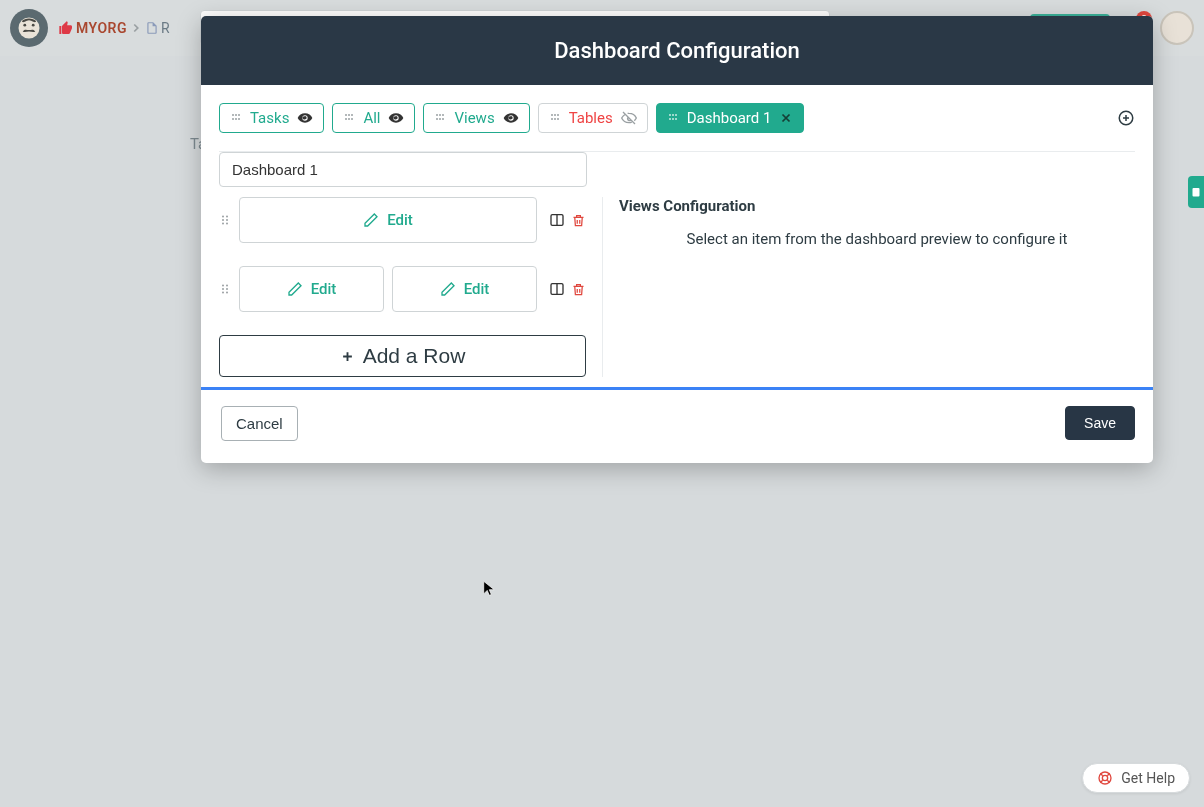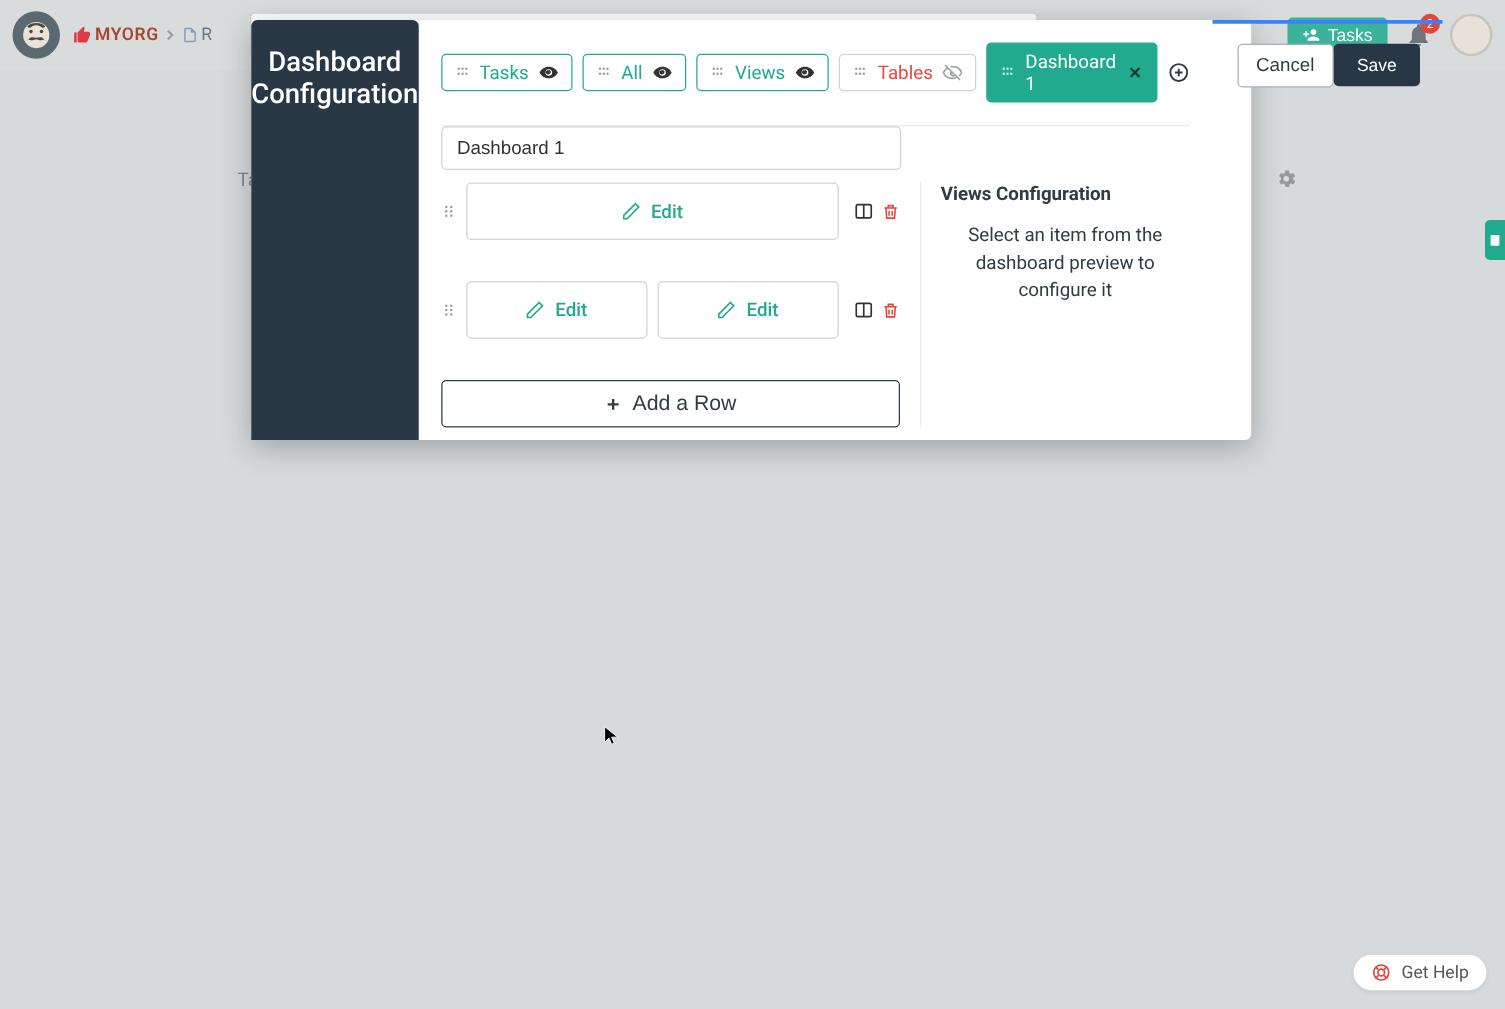--- a/index.html
+++ b/index.html
@@ -70,25 +70,25 @@
   .bg-tab { position:absolute; top:135px; left:190px; color:#7d8a90; font-size:15px; }
   .bg-gear { position:absolute; top:134px; left:1020px; color:#999; }
   .bg-sidegreen { position:absolute; right:0; top:176px; width:16px; height:32px;
     background:#21aa8e; border-radius:4px 0 0 4px;
     display:flex;align-items:center;justify-content:center;color:#fff;}
 
   
   .modal {
     position: absolute;
     top: 16px; left: 201px;
-    width: 800px;
+    width: 952px;
     background: #ffffff;
     border-radius: 5px;
     box-shadow: 0 6px 24px rgba(0,0,0,.25);
-    display: flex; flex-direction: row;
+    display: flex; flex-direction: column;
   }
   .modal-header {
     background: #2a3846;
     color: #fff;
     text-align: center;
     padding: 22px 0 22px;
     font-size: 22px;
     font-weight: 500;
     border-radius: 5px 5px 0 0;
   }
@@ -127,21 +127,21 @@
     color:#333;
   }
 
   .two-col { display:flex; gap:0; margin-top: 10px; }
   .left-col { width: 384px; padding-right: 16px; border-right:1px solid #e9ecee; }
   .right-col { flex:1; padding-left: 16px; }
 
   .col-heading { font-weight:700; font-size:15px; color:#2e3c43; margin-bottom: 14px; }
   .help-text { text-align:center; color:#2e3c43; font-size:15px; line-height:1.45; }
 
-  .preview-row { display:flex; align-items:center; gap:8px; margin-bottom: 33px; }
+  .preview-row { display:flex; align-items:center; gap:8px; margin-bottom: 23px; }
   .grip-handle { color:#9aa0a3; cursor:grab; }
   .edit-card {
     flex:1;
     border:1px solid #cfd4d6;
     border-radius:4px;
     height:46px;
     display:flex; align-items:center; justify-content:center;
     gap:8px;
     cursor:pointer;
   }
@@ -152,21 +152,21 @@
   .row-actions { display:flex; align-items:center; gap:6px; margin-left:4px; }
   .row-actions .split { color:#333; cursor:pointer; }
   .row-actions .trash { color:#e0473e; cursor:pointer; }
 
   .add-row-btn {
     width: 100%;
     border:1px solid #2e3c43;
     background:#fff;
     border-radius:4px;
     padding: 8px 0;
-    font-size:17px;
+    font-size:21px;
     color:#2e3c43;
     display:flex; align-items:center; justify-content:center; gap:8px;
     cursor:pointer;
   }
 
   .modal-footer {
     display:flex; justify-content:space-between; align-items:flex-start;
     padding: 16px 18px 22px 20px;
     border-top: 3px solid #3b82f6;
   }

